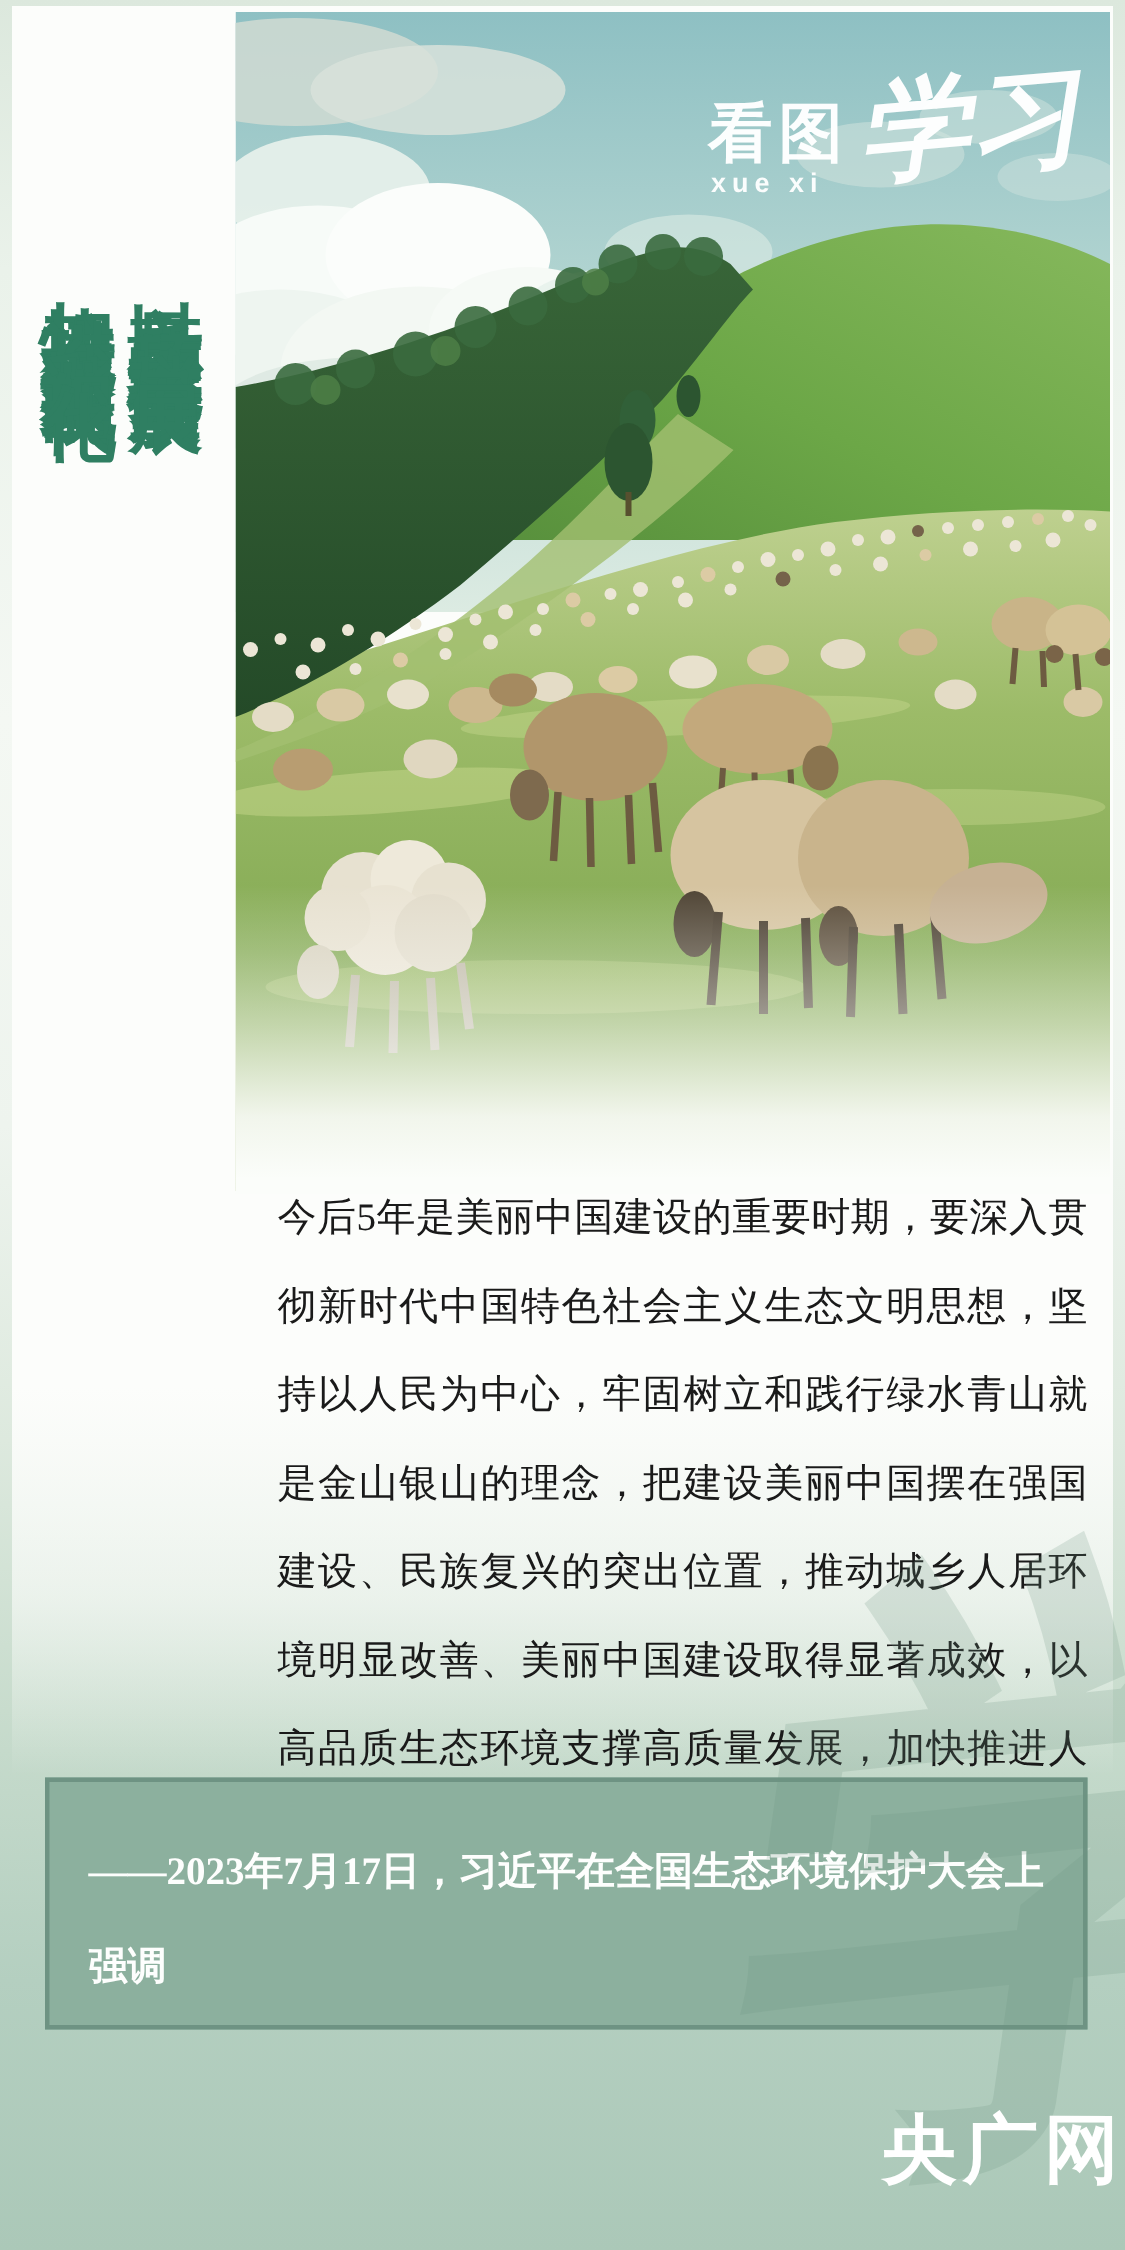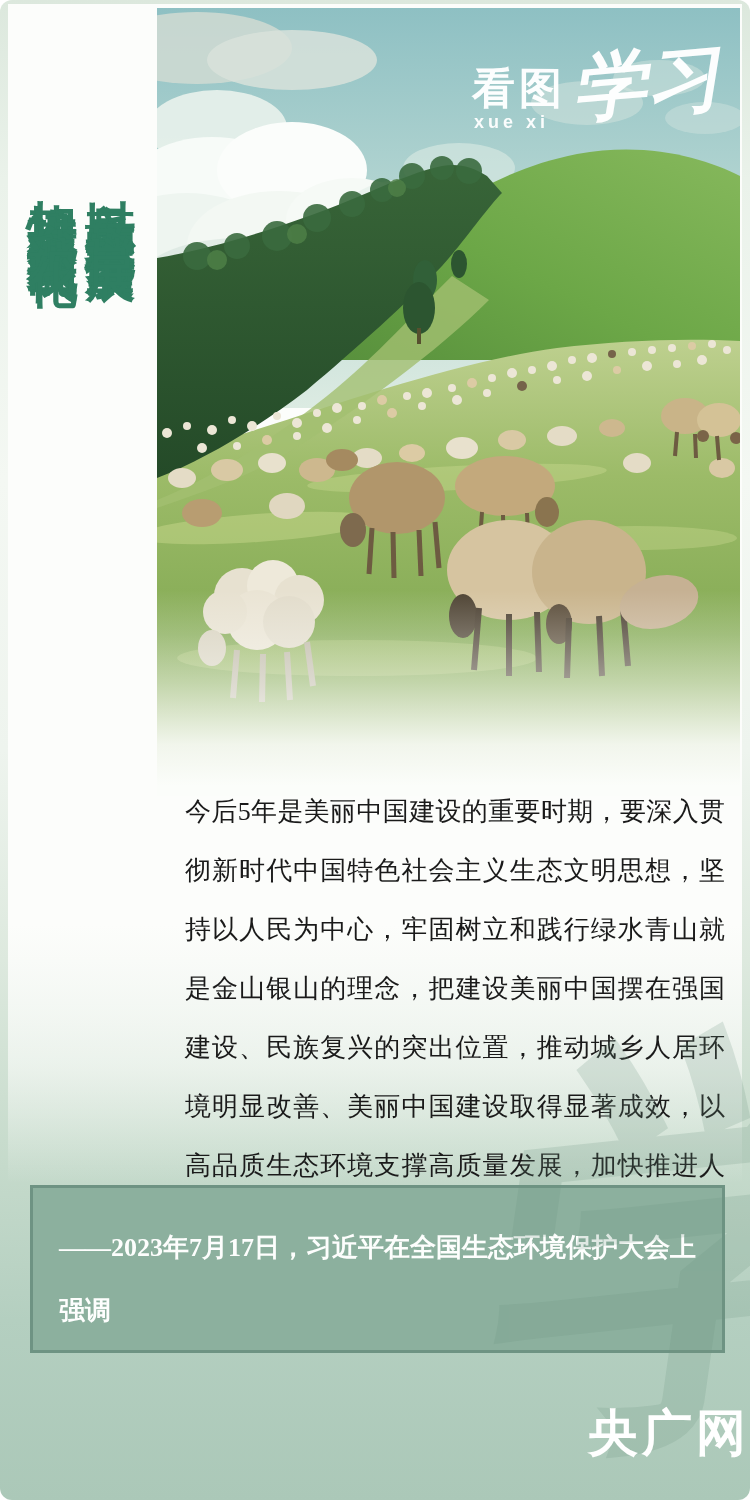--- a/index.html
+++ b/index.html
@@ -2,21 +2,20 @@
 <html><head>
 <meta charset="utf-8">
 <style>
   html,body{margin:0;padding:0;}
   .poster{
     position:relative; width:750px; height:1500px; overflow:hidden;
     font-family:"Liberation Sans","DejaVu Sans",sans-serif;
     background:linear-gradient(to bottom,
       #dce8dd 0%, #eaf2ea 12%, #f4f8f3 32%, #eef4ee 50%,
       #dde9de 64%, #c8dccd 76%, #b4cfc0 88%, #abc8b8 100%);
-    border-radius:12px;
   }
   
   .card{
     position:absolute; left:8px; top:4px; width:734px; height:1180px;
     background:linear-gradient(to bottom,
       #fcfdfb 0%, #fcfdfb 78%, rgba(252,253,251,0.6) 90%, rgba(252,253,251,0) 100%);
   }
   .photo{position:absolute; left:157px; top:8px; width:583px; height:786px; display:block;}
   .photo-fade{
     position:absolute; left:157px; top:590px; width:583px; height:206px;

